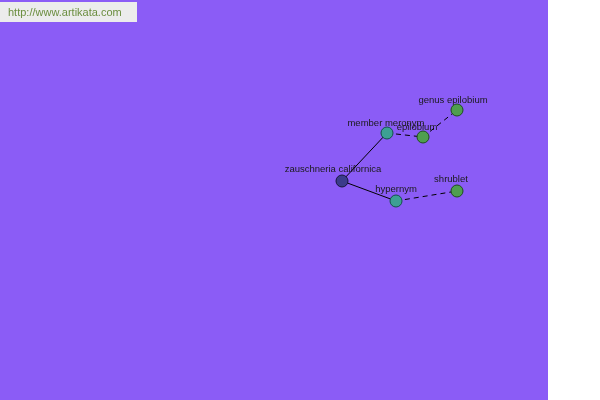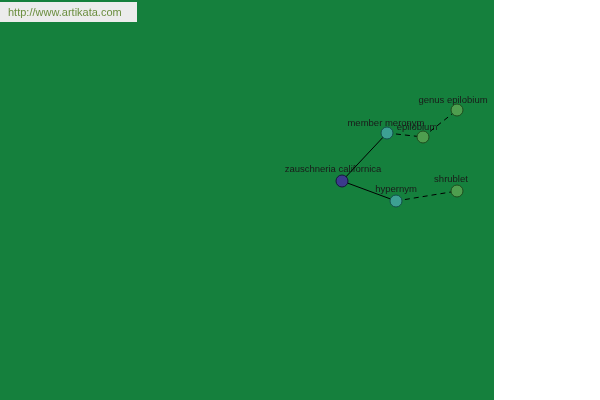--- a/index.html
+++ b/index.html
@@ -1,21 +1,21 @@
 <!DOCTYPE html>
 <html><head>
 <meta charset="utf-8">
 <style>
   html, body { margin: 0; padding: 0; }
   body { background: #ffffff; font-family: "Liberation Sans", sans-serif; }
   .screen {
     position: relative;
-    width: 494px;
+    width: 548px;
     height: 400px;
-    background: #15803d;
+    background: #8b5cf6;
     overflow: hidden;
   }
   .url-bar {
     position: absolute;
     left: 0;
     top: 2px;
     width: 137px;
     height: 20px;
     background: #ececec;
     display: flex;

